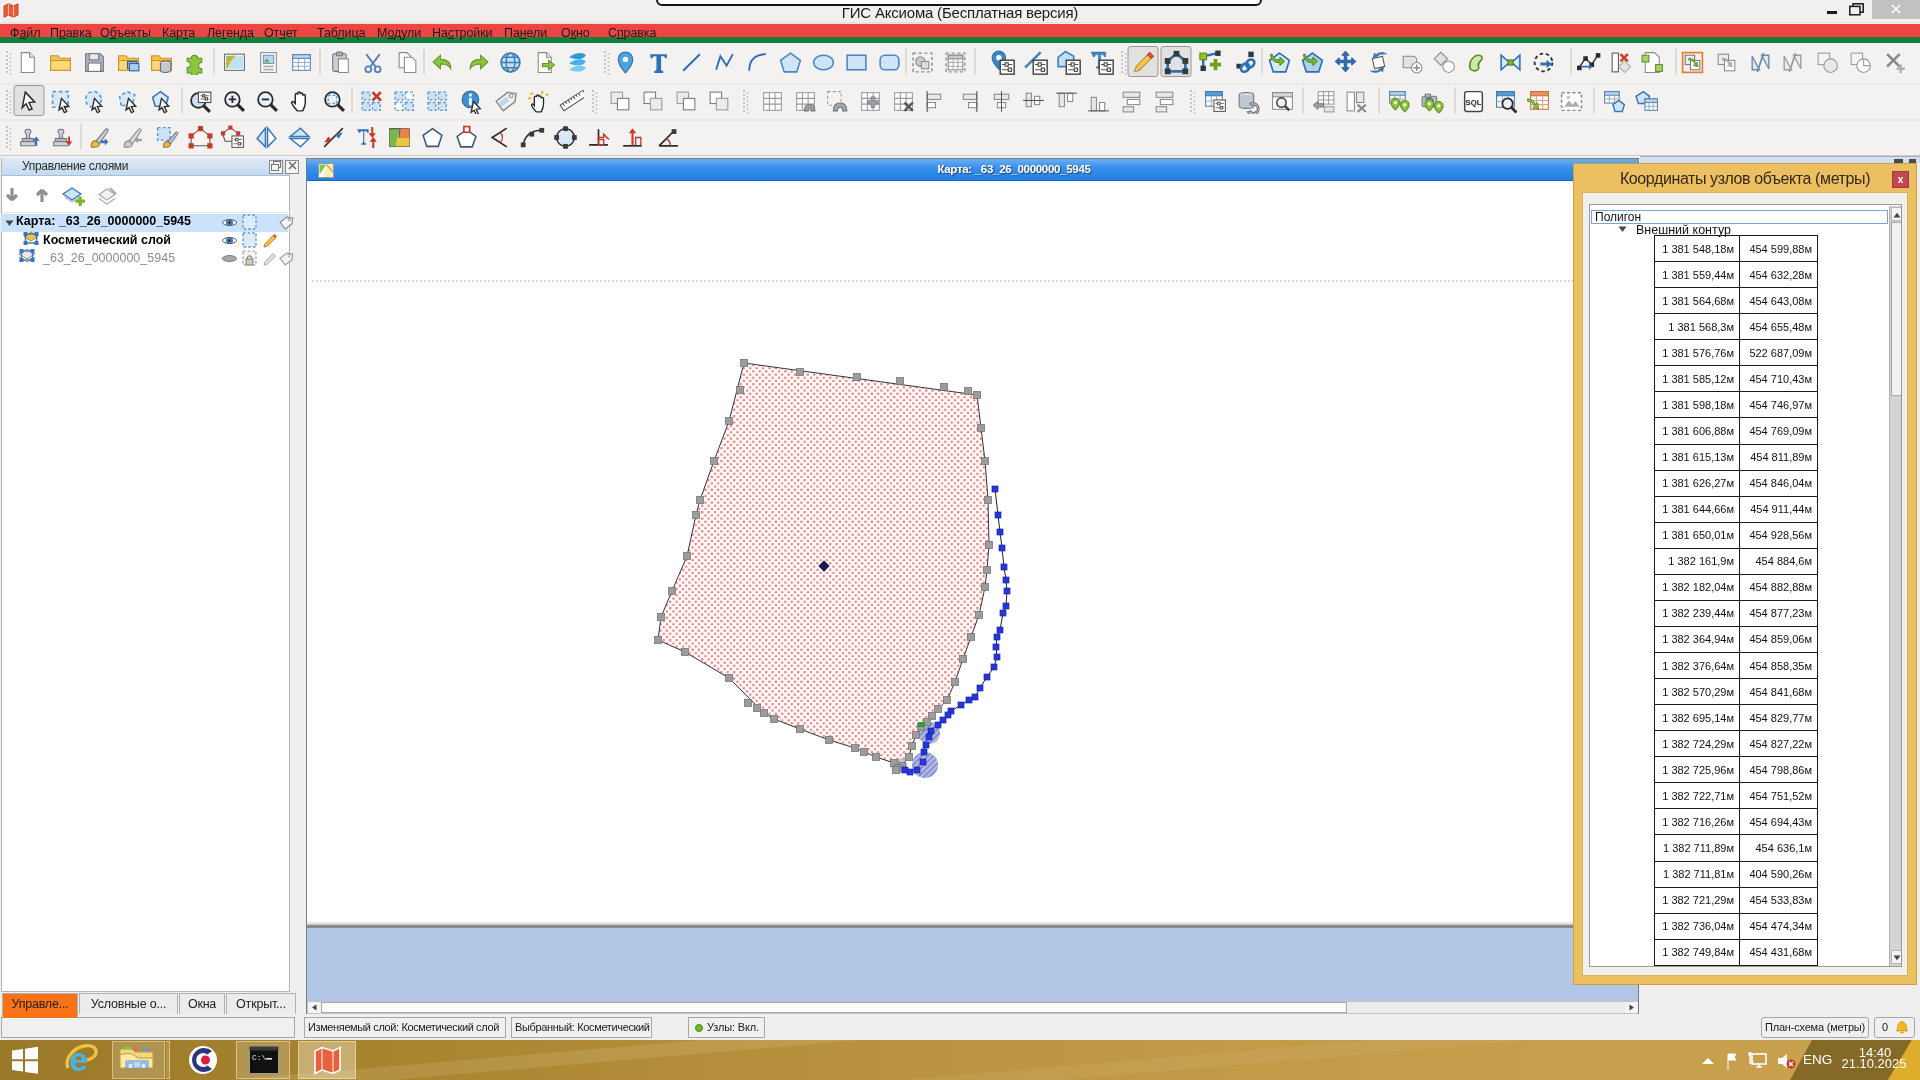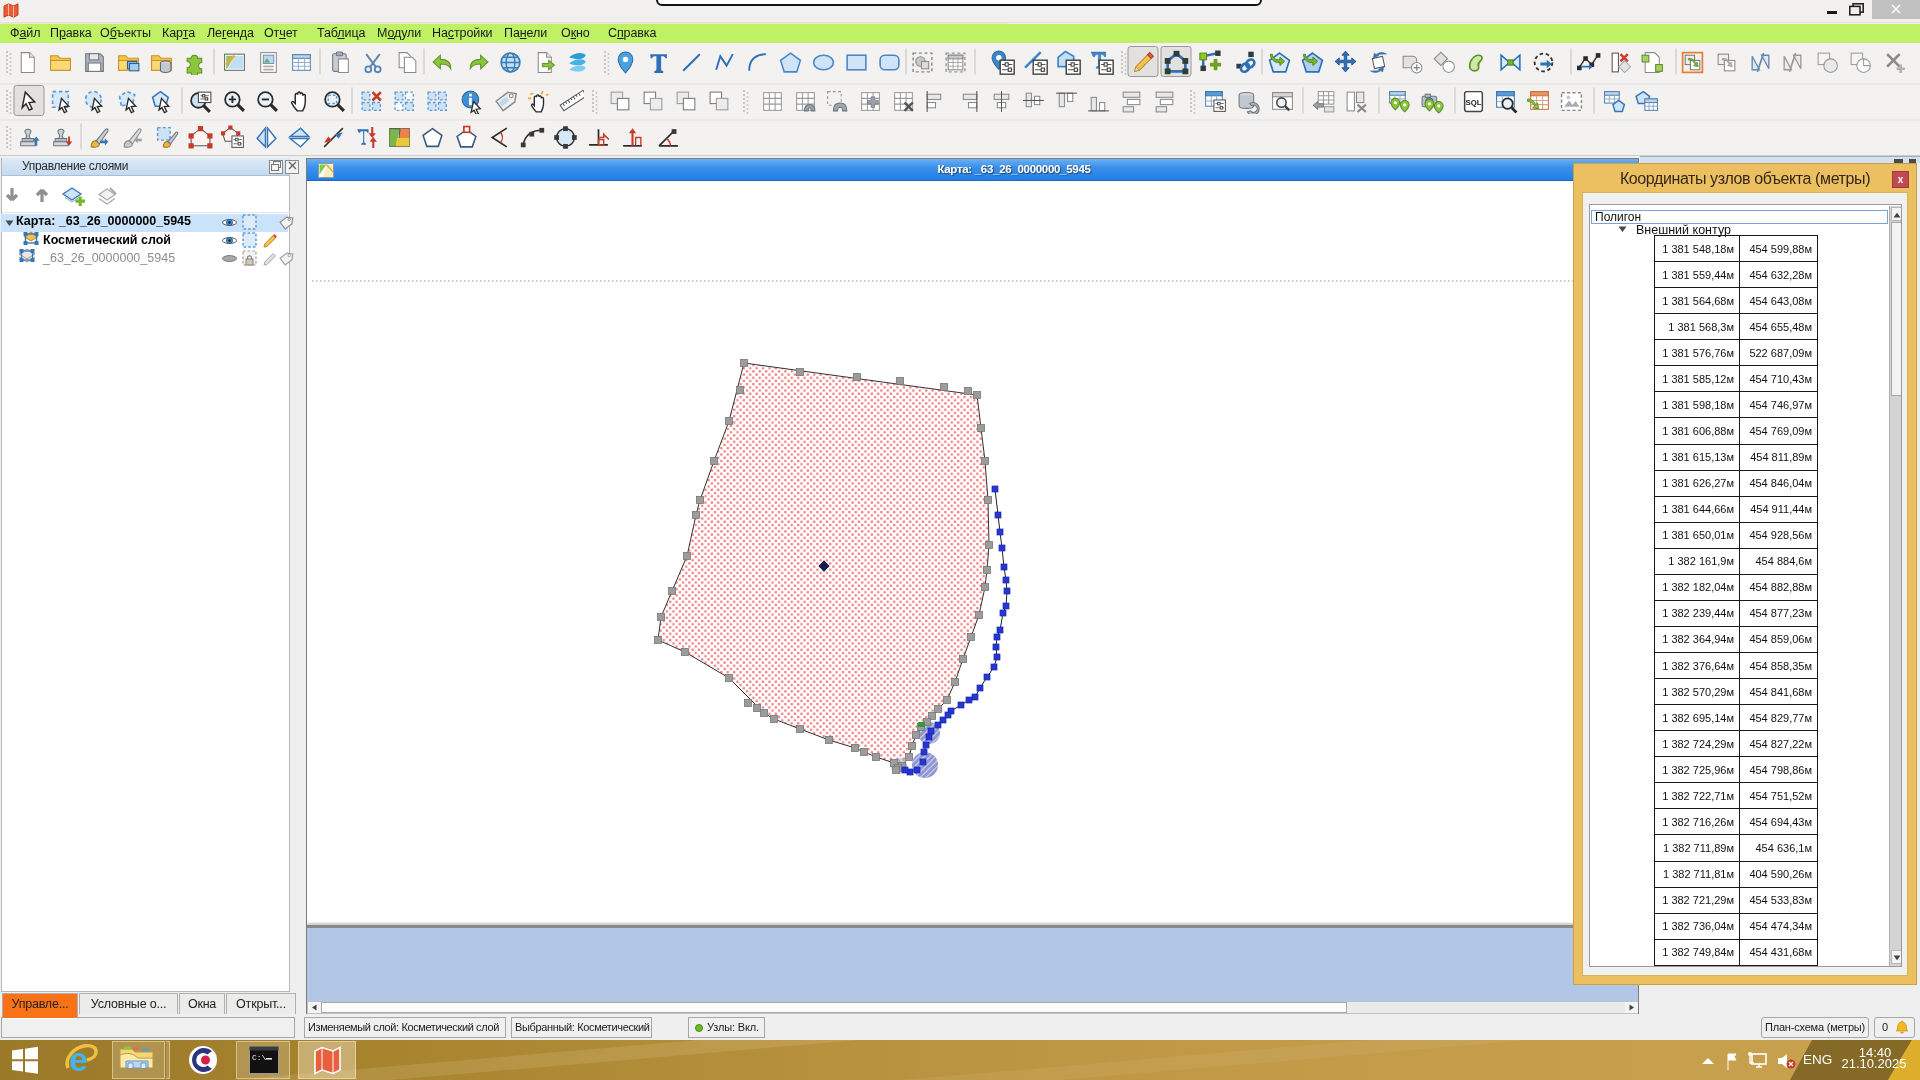--- a/index.html
+++ b/index.html
@@ -3,21 +3,21 @@
 <meta charset="utf-8">
 <style>
   * { margin:0; padding:0; box-sizing:border-box; }
   html,body { width:1920px; height:1080px; overflow:hidden; font-family:"Liberation Sans", sans-serif; }
   #screen { position:relative; width:1920px; height:1080px; background:#efefef; }
   .abs { position:absolute; }
   #titlebar { left:0; top:0; width:1920px; height:23px; background:#f2f0ef; border-bottom:1px solid #e3e0de; }
   #apptitle { left:0; top:4px; width:1920px; text-align:center; font-size:15px; color:#1c1c1c; letter-spacing:-0.2px; }
   #peekbox { left:656px; top:-7px; width:606px; height:13px; background:#fff; border:2px solid #141414; border-radius:6px; }
   #btn-close { right:0; top:0; width:48px; height:19px; background:#c2c1c1; color:#fff; text-align:center; font-size:12px; line-height:19px; }
-  #menubar { left:0; top:24px; width:1920px; height:20px; background:#bef264; border-bottom:1px solid #15803d; font-size:12.5px; color:#1a1a1a; letter-spacing:-0.1px; }
+  #menubar { left:0; top:24px; width:1920px; height:20px; background:#ef4444; border-bottom:7px solid #15803d; font-size:12.5px; color:#1a1a1a; letter-spacing:-0.1px; }
   #menubar span { position:absolute; top:2px; }
   #toolbars { left:0; top:43px; width:1920px; height:113px; background:#f3f2f1; border-bottom:1px solid #cecbc9; }
   #lpanel { left:1px; top:158px; width:289px; height:834px; background:#fff; border:1px solid #b8b6b4; }
   #lphead { left:0; top:0; width:287px; height:18px; background:linear-gradient(180deg,#dceafa 0%,#c6daee 100%); border-bottom:1px solid #aac0d8; }
   #lphead .t { position:absolute; left:20px; top:1px; font-size:12px; letter-spacing:-0.3px; color:#2a2a2a; }
   .lpbtn { position:absolute; top:2px; width:14px; height:14px; border:1px solid #8a8a8a; background:#f4f4f4; color:#555; font-size:9px; line-height:12px; text-align:center; }
   .treerow { position:absolute; left:1px; width:287px; height:18px; }
   .treerow.sel { background:#cbe3fa; }
   #mapwin { left:306px; top:158px; width:1333px; height:856px; border:1px solid #7d7d7d; background:#fff; }
   #maptitle { left:0; top:0; width:1331px; height:22px; background:linear-gradient(180deg,#6cb0f4 0%,#3a90ea 40%,#2080e6 100%); border-bottom:1px solid #1a66c0; }
@@ -44,20 +44,21 @@
   #statusbar { left:0; top:1014px; width:1920px; height:26px; background:#efefef;border-radius:10px; }
   .sbox { position:absolute; top:3px; height:21px; border:1px solid #a9a7a5; background:#f0f0f0; font-size:11px; letter-spacing:-0.15px; color:#1a1a1a; line-height:19px; }
   #taskbar { left:0; top:1040px; width:1920px; height:40px; overflow:hidden; background:linear-gradient(90deg,#9a7929 0%,#a8842f 20%,#b9923f 45%,#c29a48 65%,#c69e4c 83%,#c9a250 100%); }
   .tbtn { position:absolute; top:1px; height:38px; border:1px solid rgba(255,235,190,.5); background:rgba(255,255,255,.17); }
   .tray { position:absolute; color:#fff; }
 </style>
 </head>
 <body>
 <div id="screen">
   <div id="titlebar" class="abs"></div>
+  <div id="apptitle" class="abs">ГИС Аксиома (Бесплатная версия)</div>
   <svg class="abs" style="left:3px;top:3px" width="16" height="15" viewBox="0 0 16 15">
     <path d="M1 3 L5.5 0.8 L10.5 3 L15 0.8 L15 12 L10.5 14.2 L5.5 12 L1 14.2 Z" fill="#e85c38" stroke="#c24524" stroke-width="1"></path>
     <path d="M5.5 0.8 L5.5 12 M10.5 3 L10.5 14.2" stroke="#f8d0c0" stroke-width="0.8" fill="none"></path>
   </svg>
   <div id="peekbox" class="abs"></div>
   <div class="abs" style="left:1827px;top:11px;width:10px;height:3px;background:#1a1a1a"></div>
   <svg class="abs" style="left:1849px;top:3px" width="15" height="13" viewBox="0 0 15 13">
     <rect x="4" y="0.8" width="10.2" height="8.4" fill="none" stroke="#1a1a1a" stroke-width="1.5"></rect>
     <rect x="0.8" y="3.4" width="10.2" height="8.4" fill="#f2f0ef" stroke="#1a1a1a" stroke-width="1.5"></rect>
   </svg>

